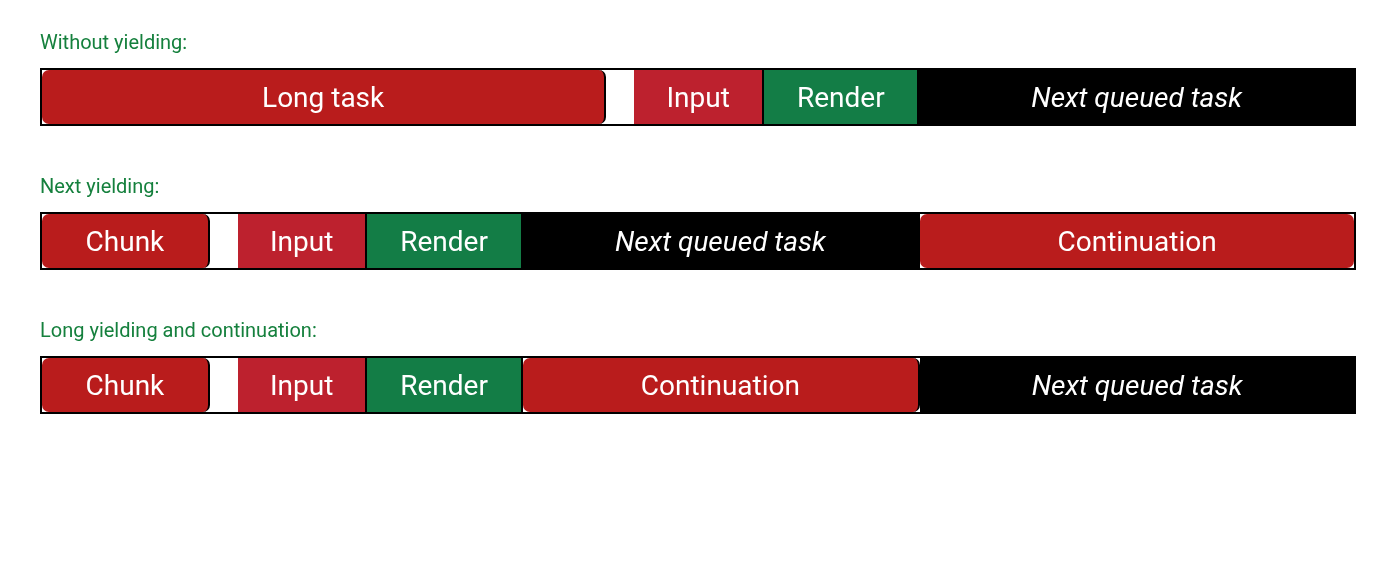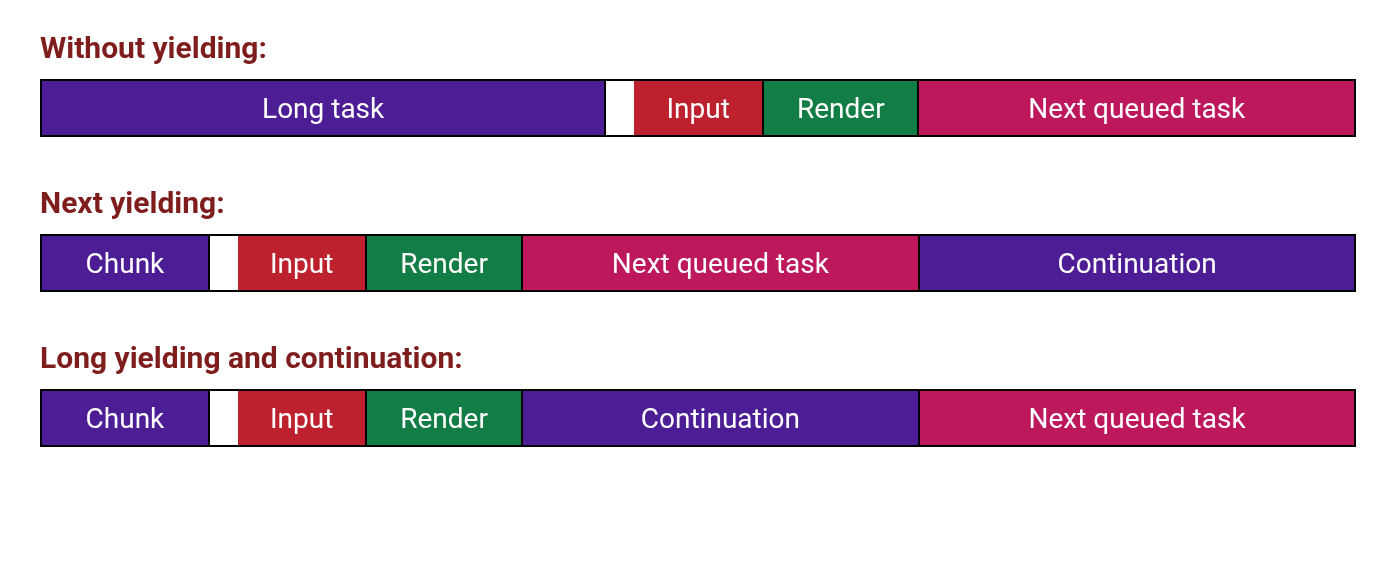--- a/index.html
+++ b/index.html
@@ -13,23 +13,23 @@
       padding: 30px 40px;
       width: 1396px;
     }
     .section {
       margin-bottom: 48px;
     }
     .section:last-child {
       margin-bottom: 0;
     }
     .section-title {
-      font-size: 30px;
-      font-weight: 700;
-      color: #7f1d1d;
+      font-size: 20px;
+      font-weight: 400;
+      color: #15803d;
       margin-bottom: 14px;
     }
     .bar {
       display: flex;
       width: 100%;
       height: 58px;
       border: 2px solid #000;
     }
     .segment {
       display: flex;
@@ -38,24 +38,24 @@
       color: #fff;
       font-size: 28px;
       font-weight: 400;
       border-right: 2px solid #000;
       white-space: nowrap;
       overflow: hidden;
     }
     .segment:last-child {
       border-right: none;
     }
-    .color-blue { background-color: #4c1d95; }
+    .color-blue { background-color: #b91c1c; border-radius: 7px; }
     .color-red { background-color: #bd212e; margin-left: 28px; }
     .color-green { background-color: #137d46; }
-    .color-gray { background-color: #be185d; }
+    .color-gray { background-color: #000000; font-style: italic; }
   </style>
 </head>
 <body>
 
 <div class="section">
   <div class="section-title">Without yielding:</div>
   <div class="bar">
     <div class="segment color-blue" style="flex:44 0 0">Long task</div>
     <div class="segment color-red" style="flex:10 0 0">Input</div>
     <div class="segment color-green" style="flex:12 0 0">Render</div>

